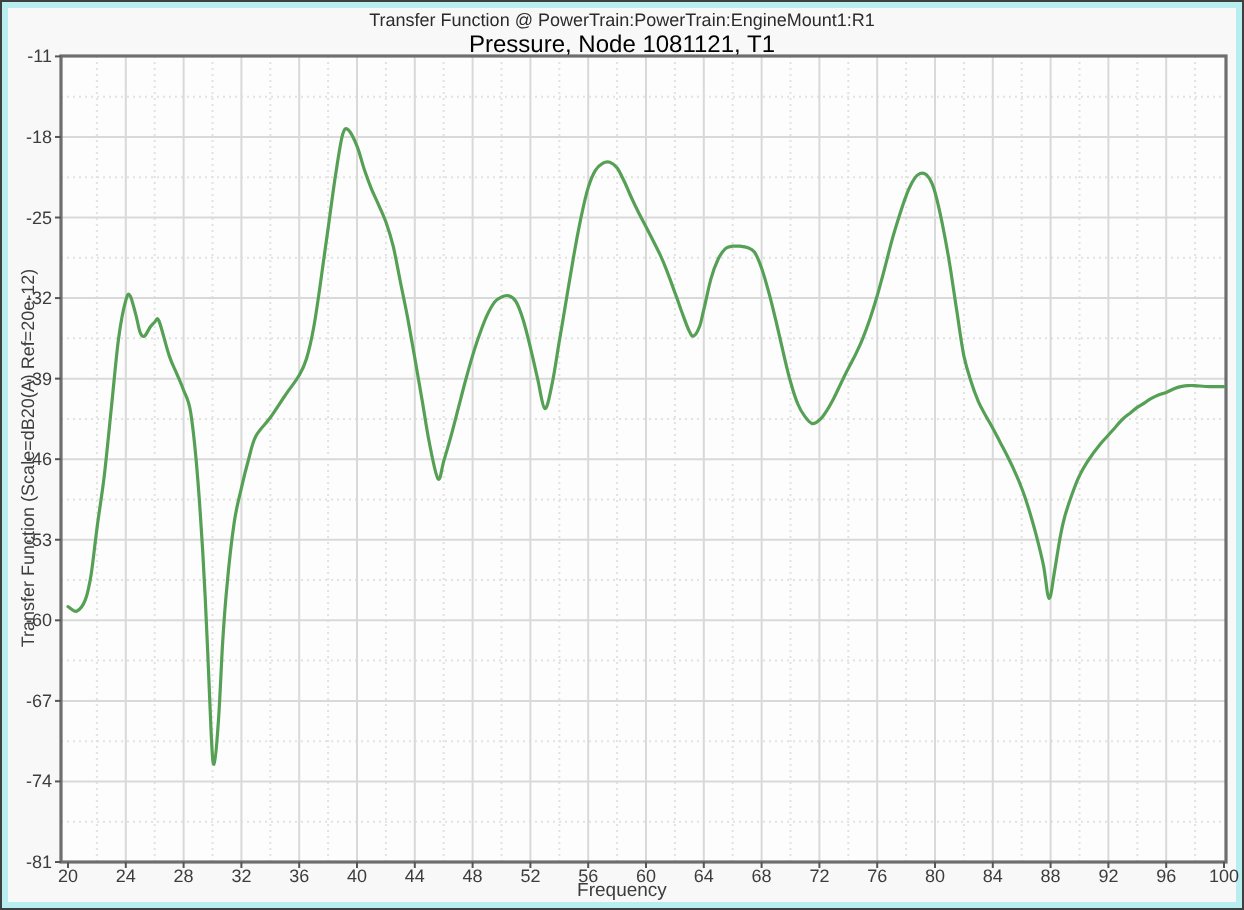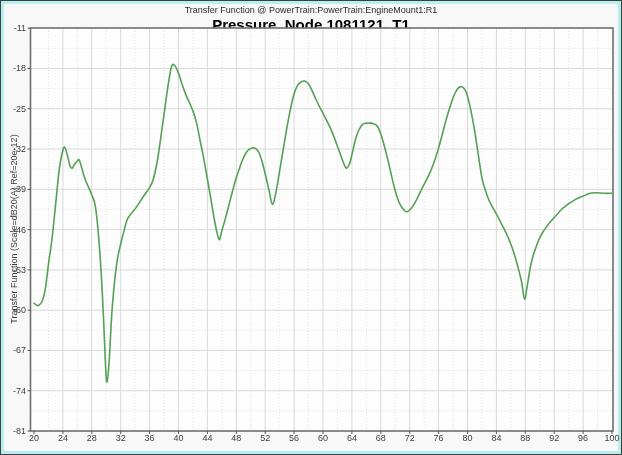--- a/index.html
+++ b/index.html
@@ -5,21 +5,21 @@
   html,body{margin:0;padding:0;background:#fff;font-family:"Liberation Sans",sans-serif;}
   .window{
     position:relative;width:620px;height:453px;margin:0;
     border:1px solid #3f3f3f;
     background:#f8f8f8;
     box-shadow: inset 0 0 0 3px #b9eef0;
     overflow:hidden;
   }
   .title-block{position:absolute;top:4px;left:0;width:100%;text-align:center;line-height:1.15;}
   .title-line1{font-size:9px;color:#2b2b2b;}
-  .title-line2{font-size:15px;font-weight:bold;color:#000;margin-top:1px;}
+  .title-line2{font-size:12px;font-weight:normal;color:#000;margin-top:1px;}
   .y-axis-label{
     position:absolute;left:13px;top:228px;
     transform:translate(-50%,-50%) rotate(-90deg);
     white-space:nowrap;font-size:9px;color:#3d3d3d;
   }
   .x-axis-label{
     position:absolute;top:439px;left:0;width:100%;
     text-align:center;font-size:9.5px;color:#3d3d3d;
   }
   svg.plot{position:absolute;left:0;top:0;}
@@ -174,15 +174,16 @@
         <text x="25" y="231.6">-46</text>
         <text x="25" y="271.88">-53</text>
         <text x="25" y="312.15999999999997">-60</text>
         <text x="25" y="352.44">-67</text>
         <text x="25" y="392.72">-74</text>
         <text x="25" y="433">-81</text>
       </g>
       <path d="M 33.0 302.3 C 33.7 302.6, 35.9 305.1, 37.3 304.6 C 38.8 304.0, 40.5 301.9, 41.7 298.8 C 42.9 295.7, 43.6 292.1, 44.6 286.1 C 45.5 280.2, 46.4 271.3, 47.5 263.1 C 48.5 255.0, 49.9 247.3, 51.1 237.2 C 52.3 227.2, 53.5 214.2, 54.7 202.7 C 55.9 191.2, 57.1 177.1, 58.3 168.2 C 59.5 159.3, 60.9 152.7, 61.9 149.2 C 62.9 145.6, 63.2 145.6, 64.1 146.9 C 64.9 148.1, 66.1 153.6, 67.0 156.7 C 67.8 159.7, 68.4 163.6, 69.1 165.3 C 69.8 167.0, 70.4 167.5, 71.3 167.0 C 72.1 166.5, 73.3 163.6, 74.2 162.4 C 75.0 161.3, 75.6 160.6, 76.3 160.1 C 77.1 159.6, 77.3 156.8, 78.5 159.5 C 79.7 162.3, 82.1 172.5, 83.6 176.8 C 85.0 181.1, 86.0 182.6, 87.2 185.4 C 88.4 188.3, 89.6 190.7, 90.8 194.1 C 92.0 197.4, 93.2 197.9, 94.4 205.6 C 95.6 213.3, 96.8 224.8, 98.0 240.1 C 99.2 255.5, 100.6 277.0, 101.6 297.7 C 102.7 318.3, 103.8 349.9, 104.5 363.8 C 105.2 377.7, 105.4 381.6, 106.0 381.1 C 106.6 380.6, 107.4 371.0, 108.1 360.9 C 108.9 350.9, 109.6 332.2, 110.3 320.7 C 111.0 309.2, 111.5 302.0, 112.5 291.9 C 113.4 281.8, 114.9 268.4, 116.1 260.2 C 117.3 252.1, 118.5 248.3, 119.7 243.0 C 120.9 237.7, 122.1 232.9, 123.3 228.6 C 124.5 224.3, 125.1 220.5, 126.9 217.1 C 128.7 213.6, 131.7 211.2, 134.1 207.9 C 136.6 204.5, 139.0 200.5, 141.4 197.0 C 143.8 193.4, 146.8 189.7, 148.6 186.6 C 150.4 183.5, 151.0 182.5, 152.2 178.5 C 153.4 174.6, 154.6 169.5, 155.8 163.0 C 157.0 156.5, 158.2 147.8, 159.4 139.4 C 160.6 131.1, 161.8 121.7, 163.1 112.9 C 164.3 104.2, 165.5 94.8, 166.7 87.0 C 167.9 79.3, 169.2 70.2, 170.3 66.3 C 171.4 62.5, 172.0 63.1, 173.2 64.0 C 174.4 65.0, 176.2 68.8, 177.5 72.1 C 178.8 75.3, 179.9 80.0, 181.1 83.6 C 182.3 87.1, 183.5 90.4, 184.7 93.4 C 185.9 96.3, 187.1 98.6, 188.3 101.4 C 189.5 104.2, 190.7 106.6, 192.0 110.1 C 193.2 113.5, 194.4 117.2, 195.6 122.1 C 196.8 127.1, 198.0 134.0, 199.2 140.0 C 200.4 145.9, 201.6 151.5, 202.8 157.8 C 204.0 164.2, 205.2 171.2, 206.4 178.0 C 207.6 184.8, 208.8 191.7, 210.0 198.7 C 211.2 205.7, 212.3 213.4, 213.6 220.0 C 214.9 226.6, 216.8 236.8, 218.0 238.4 C 219.2 240.0, 219.8 233.3, 220.8 229.8 C 221.9 226.2, 223.3 221.5, 224.5 217.1 C 225.7 212.7, 226.9 207.9, 228.1 203.3 C 229.3 198.7, 230.5 193.9, 231.7 189.5 C 232.9 185.1, 234.1 180.7, 235.3 176.8 C 236.5 172.9, 237.7 169.2, 238.9 165.9 C 240.1 162.5, 241.3 159.3, 242.5 156.7 C 243.7 154.1, 244.9 151.9, 246.1 150.3 C 247.3 148.8, 248.5 148.0, 249.8 147.5 C 251.0 146.9, 252.2 146.5, 253.4 146.9 C 254.6 147.3, 255.8 147.8, 257.0 149.8 C 258.2 151.8, 259.4 155.1, 260.6 159.0 C 261.8 162.8, 263.0 167.9, 264.2 172.8 C 265.4 177.7, 266.6 183.2, 267.8 188.3 C 269.0 193.4, 270.2 202.8, 271.4 203.3 C 272.6 203.8, 273.8 196.8, 275.0 191.2 C 276.2 185.6, 277.4 177.1, 278.6 169.9 C 279.9 162.7, 281.1 155.2, 282.3 148.0 C 283.5 140.8, 284.7 133.5, 285.9 126.7 C 287.1 120.0, 288.3 113.4, 289.5 107.8 C 290.7 102.1, 291.9 96.7, 293.1 92.8 C 294.3 88.9, 295.5 86.2, 296.7 84.2 C 297.9 82.2, 299.1 81.4, 300.3 80.7 C 301.5 80.0, 302.7 79.8, 303.9 80.1 C 305.1 80.5, 306.3 81.4, 307.6 83.0 C 308.8 84.6, 310.0 87.4, 311.2 89.9 C 312.4 92.4, 313.6 95.4, 314.8 98.0 C 316.0 100.6, 317.2 103.1, 318.4 105.5 C 319.6 107.9, 320.2 108.8, 322.0 112.4 C 323.8 115.9, 327.4 122.9, 329.2 126.7 C 331.0 130.6, 331.6 132.3, 332.8 135.4 C 334.0 138.4, 335.2 141.8, 336.4 145.2 C 337.7 148.5, 338.9 152.3, 340.1 155.5 C 341.3 158.8, 342.7 162.8, 343.7 164.7 C 344.6 166.6, 345.0 167.4, 345.8 167.0 C 346.7 166.6, 347.9 164.6, 348.7 162.4 C 349.6 160.2, 349.9 157.8, 350.9 153.8 C 351.9 149.8, 353.3 142.5, 354.5 138.3 C 355.7 134.0, 356.9 131.0, 358.1 128.5 C 359.3 126.0, 360.5 124.4, 361.7 123.3 C 362.9 122.2, 364.1 122.3, 365.3 122.1 C 366.6 122.0, 367.8 122.0, 369.0 122.1 C 370.2 122.2, 371.4 122.2, 372.6 122.7 C 373.8 123.2, 375.0 123.3, 376.2 125.0 C 377.4 126.7, 378.6 129.7, 379.8 133.1 C 381.0 136.4, 382.2 140.8, 383.4 145.2 C 384.6 149.6, 385.8 154.6, 387.0 159.5 C 388.2 164.5, 389.4 170.0, 390.6 175.1 C 391.8 180.2, 393.0 185.7, 394.3 190.0 C 395.5 194.4, 396.7 198.1, 397.9 201.0 C 399.1 203.9, 400.3 205.7, 401.5 207.3 C 402.7 208.9, 403.9 210.5, 405.1 210.8 C 406.3 211.0, 407.5 210.1, 408.7 209.0 C 409.9 208.0, 411.1 206.3, 412.3 204.4 C 413.5 202.6, 414.7 200.4, 415.9 198.1 C 417.1 195.8, 418.3 193.1, 419.5 190.6 C 420.7 188.1, 421.9 185.5, 423.2 183.1 C 424.4 180.7, 425.6 178.7, 426.8 176.2 C 428.0 173.7, 429.2 171.2, 430.4 168.2 C 431.6 165.2, 432.8 161.9, 434.0 158.4 C 435.2 154.8, 436.4 151.0, 437.6 146.9 C 438.8 142.8, 440.0 138.2, 441.2 133.7 C 442.4 129.1, 443.6 124.2, 444.8 119.8 C 446.0 115.5, 447.2 111.6, 448.4 107.8 C 449.6 103.9, 451.0 99.7, 452.1 96.8 C 453.1 93.9, 454.0 92.2, 454.9 90.5 C 455.9 88.8, 456.7 87.2, 457.8 86.5 C 458.9 85.7, 460.4 85.4, 461.4 85.9 C 462.5 86.4, 463.5 87.8, 464.3 89.3 C 465.2 90.9, 465.5 91.6, 466.5 95.1 C 467.5 98.6, 468.9 104.8, 470.1 110.6 C 471.3 116.5, 472.5 123.0, 473.7 130.2 C 474.9 137.4, 476.1 146.0, 477.3 153.8 C 478.5 161.6, 479.7 170.8, 480.9 176.8 C 482.2 182.9, 483.4 186.2, 484.6 190.0 C 485.8 193.9, 487.0 197.0, 488.2 199.8 C 489.4 202.6, 490.6 204.5, 491.8 206.7 C 493.0 208.9, 494.2 210.9, 495.4 213.1 C 496.6 215.3, 497.8 217.7, 499.0 220.0 C 500.2 222.3, 501.4 224.5, 502.6 226.9 C 503.8 229.3, 505.0 231.7, 506.2 234.4 C 507.4 237.0, 508.6 239.7, 509.8 243.0 C 511.1 246.2, 512.3 250.0, 513.5 253.9 C 514.7 257.9, 515.9 262.0, 517.1 266.6 C 518.3 271.2, 519.6 276.3, 520.7 281.5 C 521.8 286.8, 522.6 297.9, 523.6 298.2 C 524.5 298.5, 525.5 288.6, 526.5 283.3 C 527.4 277.9, 528.5 270.4, 529.4 266.0 C 530.2 261.6, 530.6 260.2, 531.5 256.8 C 532.5 253.4, 533.9 249.2, 535.1 245.9 C 536.3 242.5, 537.5 239.2, 538.8 236.7 C 540.0 234.1, 541.2 232.2, 542.4 230.3 C 543.6 228.4, 544.8 226.8, 546.0 225.1 C 547.2 223.5, 548.4 222.0, 549.6 220.5 C 550.8 219.1, 552.0 217.9, 553.2 216.5 C 554.4 215.2, 555.6 213.8, 556.8 212.5 C 558.0 211.1, 559.2 209.6, 560.4 208.5 C 561.6 207.3, 562.8 206.5, 564.0 205.6 C 565.2 204.6, 566.4 203.6, 567.6 202.7 C 568.9 201.8, 570.1 201.2, 571.3 200.4 C 572.5 199.6, 573.7 198.8, 574.9 198.1 C 576.1 197.4, 577.3 196.9, 578.5 196.4 C 579.7 195.9, 580.9 195.7, 582.1 195.2 C 583.3 194.7, 584.5 194.0, 585.7 193.5 C 586.9 193.0, 588.1 192.6, 589.3 192.3 C 590.5 192.1, 591.7 191.9, 592.9 191.8 C 594.1 191.7, 594.7 191.7, 596.5 191.8 C 598.4 191.9, 601.4 192.3, 603.8 192.3 C 606.2 192.4, 609.8 192.3, 611.0 192.3" fill="none" stroke="#55a055" stroke-width="1.6" stroke-linejoin="round" stroke-linecap="round"></path>
     </svg>
 
+  <div class="x-axis-label">Frequency</div>
 
 
 </div>
 
 </body></html>

